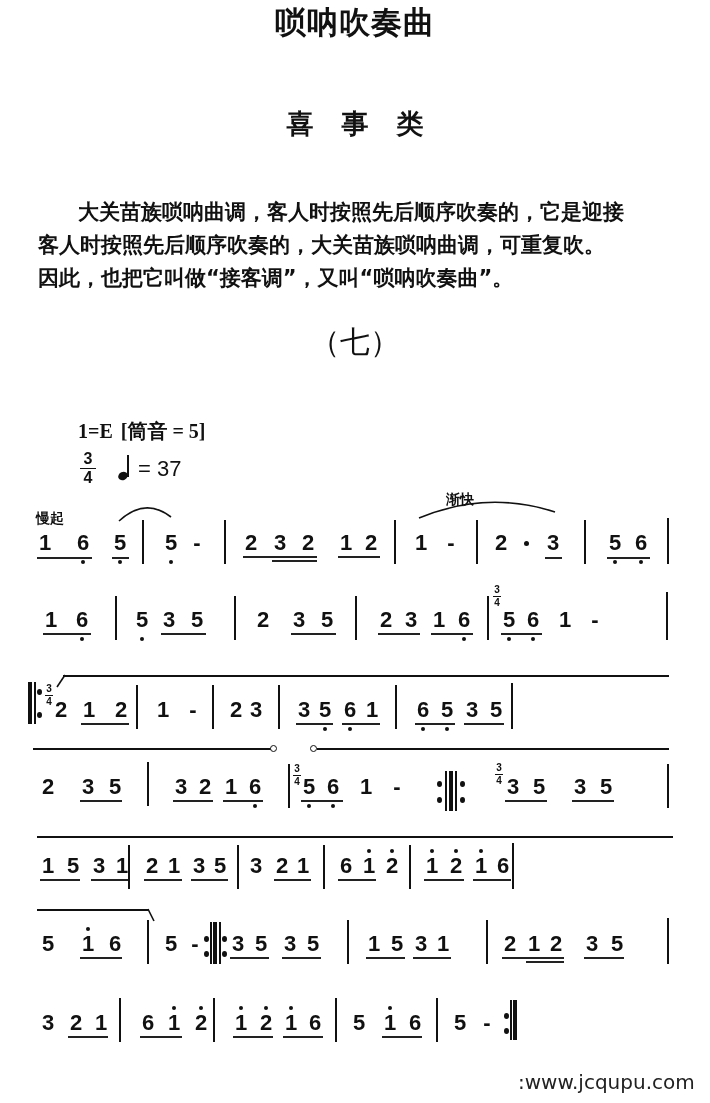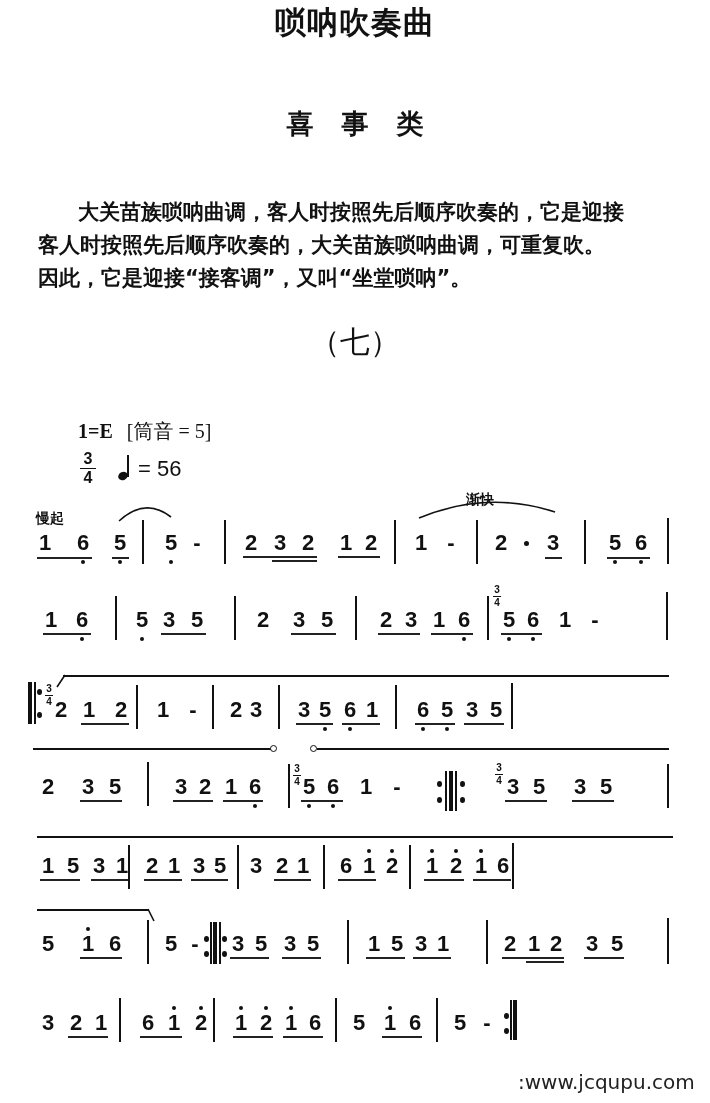--- a/index.html
+++ b/index.html
@@ -14,21 +14,21 @@
   .subtitle span { margin: 0 14px; }
   .intro { position: absolute; left: 38px; width: 630px; top: 196px;
            font-size: 21px; line-height: 33px; font-weight: bold;
            font-family: "DejaVu Sans", "Liberation Sans", sans-serif; }
   .intro p { margin: 0; }
   .intro p.first { text-indent: 40px; }
   .section { position: absolute; left: 0; width: 710px; text-align: center; top: 322px;
              font-size: 30px; font-family: "DejaVu Sans", "Liberation Sans", sans-serif; }
   .key { position: absolute; left: 78px; top: 418px; font-size: 20px; font-weight: bold;
          font-family: "Liberation Serif", serif; }
-  .key .bracket { margin-left: 14px; font-weight: normal; }
+  .key .bracket { margin-left: 8px; font-weight: bold; }
   .meter { position: absolute; left: 80px; top: 451px; width: 16px; text-align: center;
            font-weight: bold; font-size: 16px; line-height: 16px;
            font-family: "Liberation Sans", sans-serif; }
   .meter .line { border-top: 1.5px solid #111; margin: 1px 0; }
   .tempo { position: absolute; left: 118px; top: 454px; font-size: 22px;
            font-family: "Liberation Sans", sans-serif; }
   .tempo .qnote { display: inline-block; position: relative; width: 14px; height: 26px; vertical-align: -4px; margin-right: 6px; }
   .tempo .qnote .head { position: absolute; left: 0; bottom: 0; width: 10px; height: 8px; background: #111; border-radius: 50%; transform: rotate(-25deg); }
   .tempo .qnote .stem { position: absolute; left: 9px; bottom: 3px; width: 2px; height: 22px; background: #111; }
   .marking { position: absolute; font-size: 14px; font-weight: bold;
@@ -54,37 +54,37 @@
 </head>
 <body>
 
 <div class="title">唢呐吹奏曲</div>
 
 <div class="subtitle"><span>喜</span><span>事</span><span>类</span></div>
 
 <div class="intro">
   <p class="first">大关苗族唢呐曲调，客人时按照先后顺序吹奏的，它是迎接</p>
   <p>客人时按照先后顺序吹奏的，大关苗族唢呐曲调，可重复吹。</p>
-  <p>因此，它是迎接“接客调”，又叫“坐堂唢呐”。</p>
+  <p>因此，也把它叫做“接客调”，又叫“唢呐吹奏曲”。</p>
 </div>
 
 <div class="section">（七）</div>
 
 <div class="key"><span>1=E</span><span class="bracket">[筒音 = 5]</span></div>
 
 <div class="meter">
   <div>3</div>
   <div class="line"></div>
   <div>4</div>
 </div>
 
-<div class="tempo"><span class="qnote"><span class="head"></span><span class="stem"></span></span><span>= 56</span></div>
+<div class="tempo"><span class="qnote"><span class="head"></span><span class="stem"></span></span><span>= 37</span></div>
 
 <div class="marking" style="left:36px;top:510px;">慢起</div>
-<div class="marking" style="left:466px;top:491px;">渐快</div>
+<div class="marking" style="left:446px;top:491px;">渐快</div>
 
 <div>
   <svg class="arc" style="left:117px;top:503px;" width="56" height="20">
       <path d="M2 18 Q 28 -6 54 14" stroke="#111" stroke-width="1.6" fill="none"></path>
     </svg>
   <svg class="arc" style="left:417px;top:500px;" width="140" height="20">
       <path d="M2 18 Q 70 -10 138 12" stroke="#111" stroke-width="1.6" fill="none"></path>
     </svg>
 
   <div class="n" style="left:38px;top:532px;">1</div>

